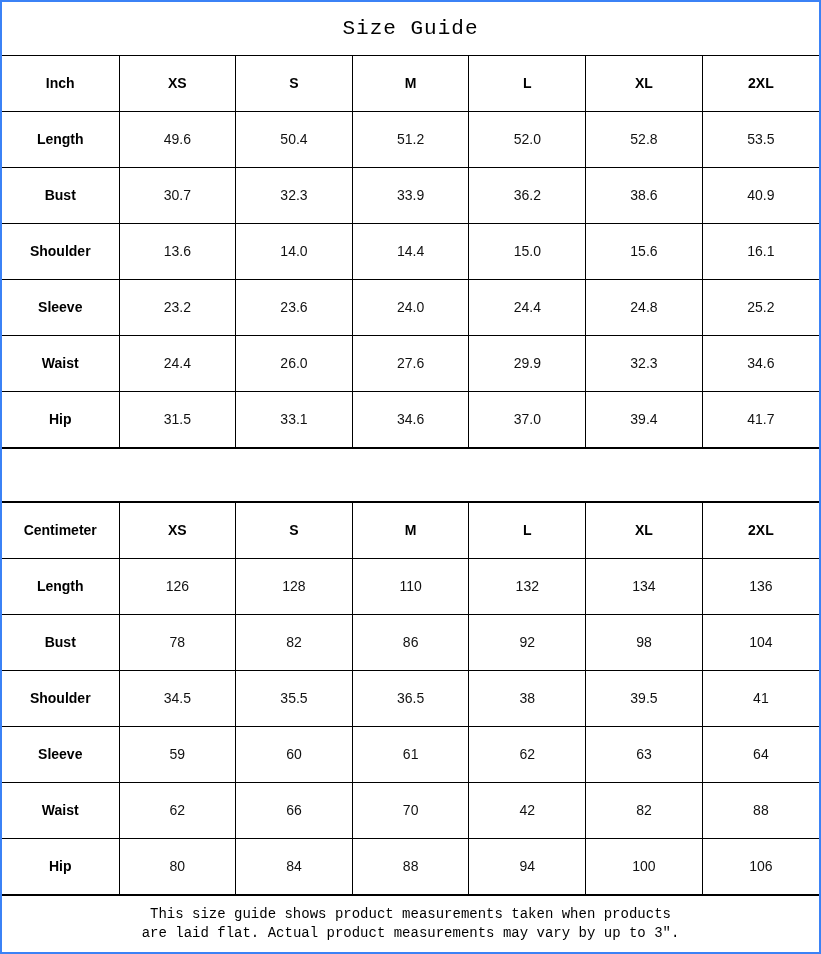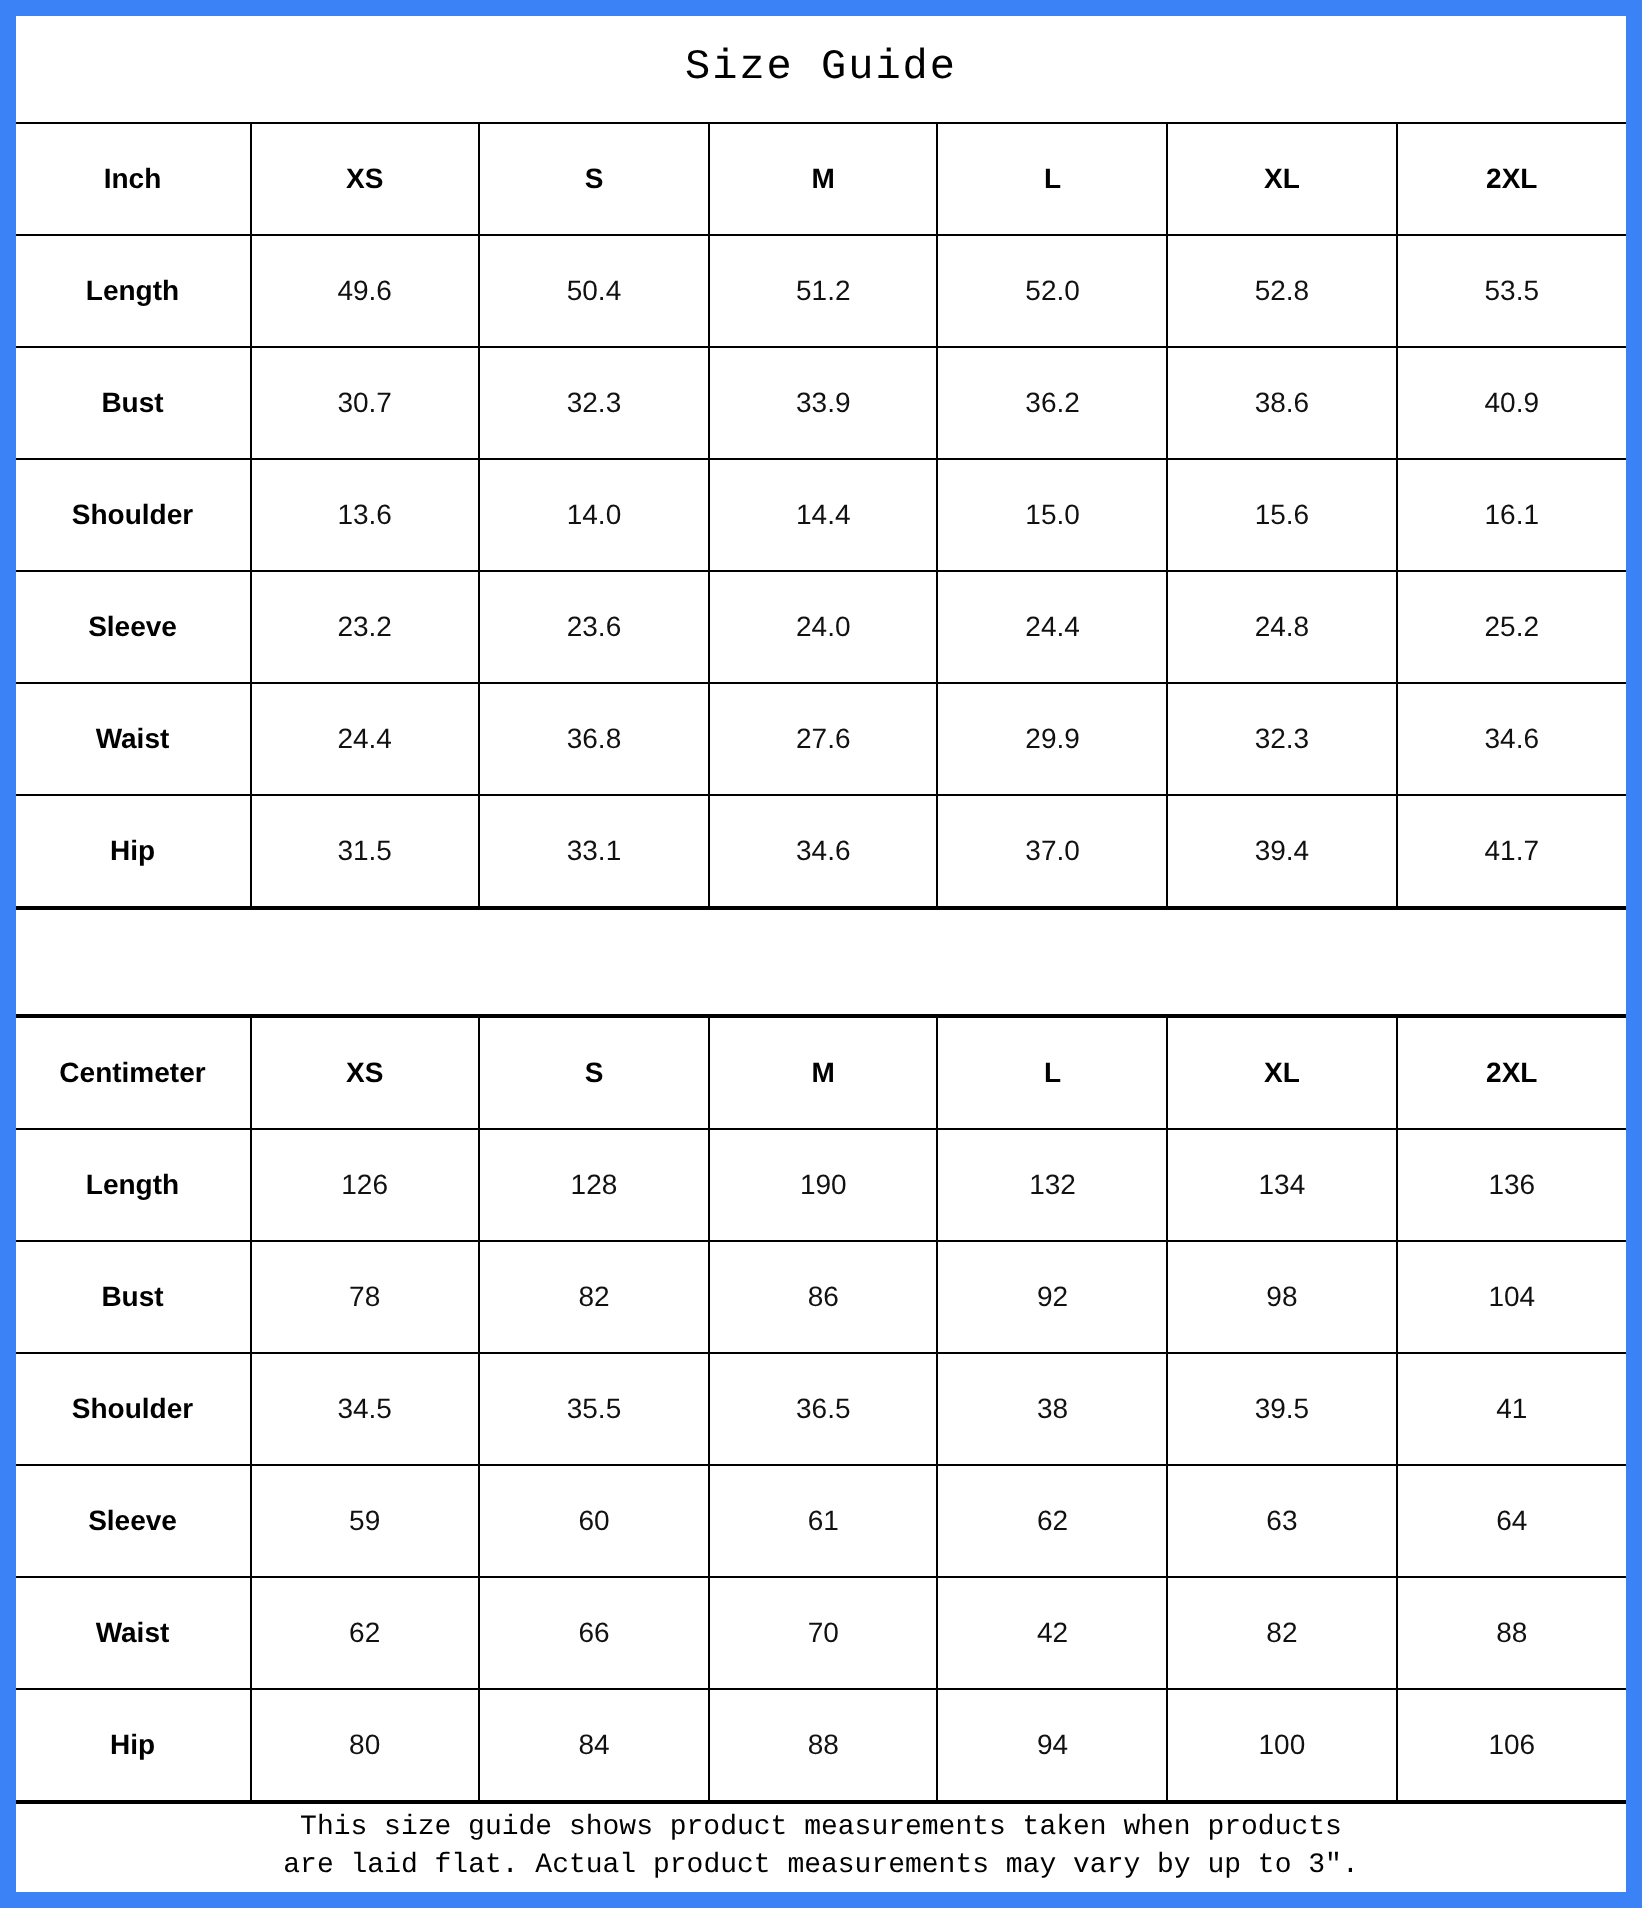--- a/index.html
+++ b/index.html
@@ -1,20 +1,20 @@
 <!DOCTYPE html>
 <html><head>
 <meta charset="utf-8">
 <style>
   * { box-sizing: border-box; margin: 0; padding: 0; }
   html, body { background: #ffffff; }
   .page {
     width: 821px; height: 954px;
     background: #ffffff;
-    border: 8px solid #3b82f6;
+    border: 2px solid #3b82f6;
     color: #000000;
     font-family: "Liberation Sans", sans-serif;
     display: flex; flex-direction: column;
   }
   .title-bar {
     flex: 0 0 54px;
     border-bottom: 1px solid #000000;
     display: flex; align-items: center; justify-content: center;
     font-family: "Liberation Mono", "DejaVu Sans Mono", monospace;
     font-size: 21px; font-weight: 400; letter-spacing: 1px;
@@ -115,21 +115,21 @@
       <td class="value-cell">23.2</td>
       <td class="value-cell">23.6</td>
       <td class="value-cell">24.0</td>
       <td class="value-cell">24.4</td>
       <td class="value-cell">24.8</td>
       <td class="value-cell">25.2</td>
     </tr>
     <tr>
       <th class="label-cell">Waist</th>
       <td class="value-cell">24.4</td>
-      <td class="value-cell">36.8</td>
+      <td class="value-cell">26.0</td>
       <td class="value-cell">27.6</td>
       <td class="value-cell">29.9</td>
       <td class="value-cell">32.3</td>
       <td class="value-cell">34.6</td>
     </tr>
     <tr>
       <th class="label-cell">Hip</th>
       <td class="value-cell">31.5</td>
       <td class="value-cell">33.1</td>
       <td class="value-cell">34.6</td>
@@ -159,21 +159,21 @@
       <th class="size-cell">S</th>
       <th class="size-cell">M</th>
       <th class="size-cell">L</th>
       <th class="size-cell">XL</th>
       <th class="size-cell">2XL</th>
     </tr>
     <tr>
       <th class="label-cell">Length</th>
       <td class="value-cell">126</td>
       <td class="value-cell">128</td>
-      <td class="value-cell">190</td>
+      <td class="value-cell">110</td>
       <td class="value-cell">132</td>
       <td class="value-cell">134</td>
       <td class="value-cell">136</td>
     </tr>
     <tr>
       <th class="label-cell">Bust</th>
       <td class="value-cell">78</td>
       <td class="value-cell">82</td>
       <td class="value-cell">86</td>
       <td class="value-cell">92</td>

